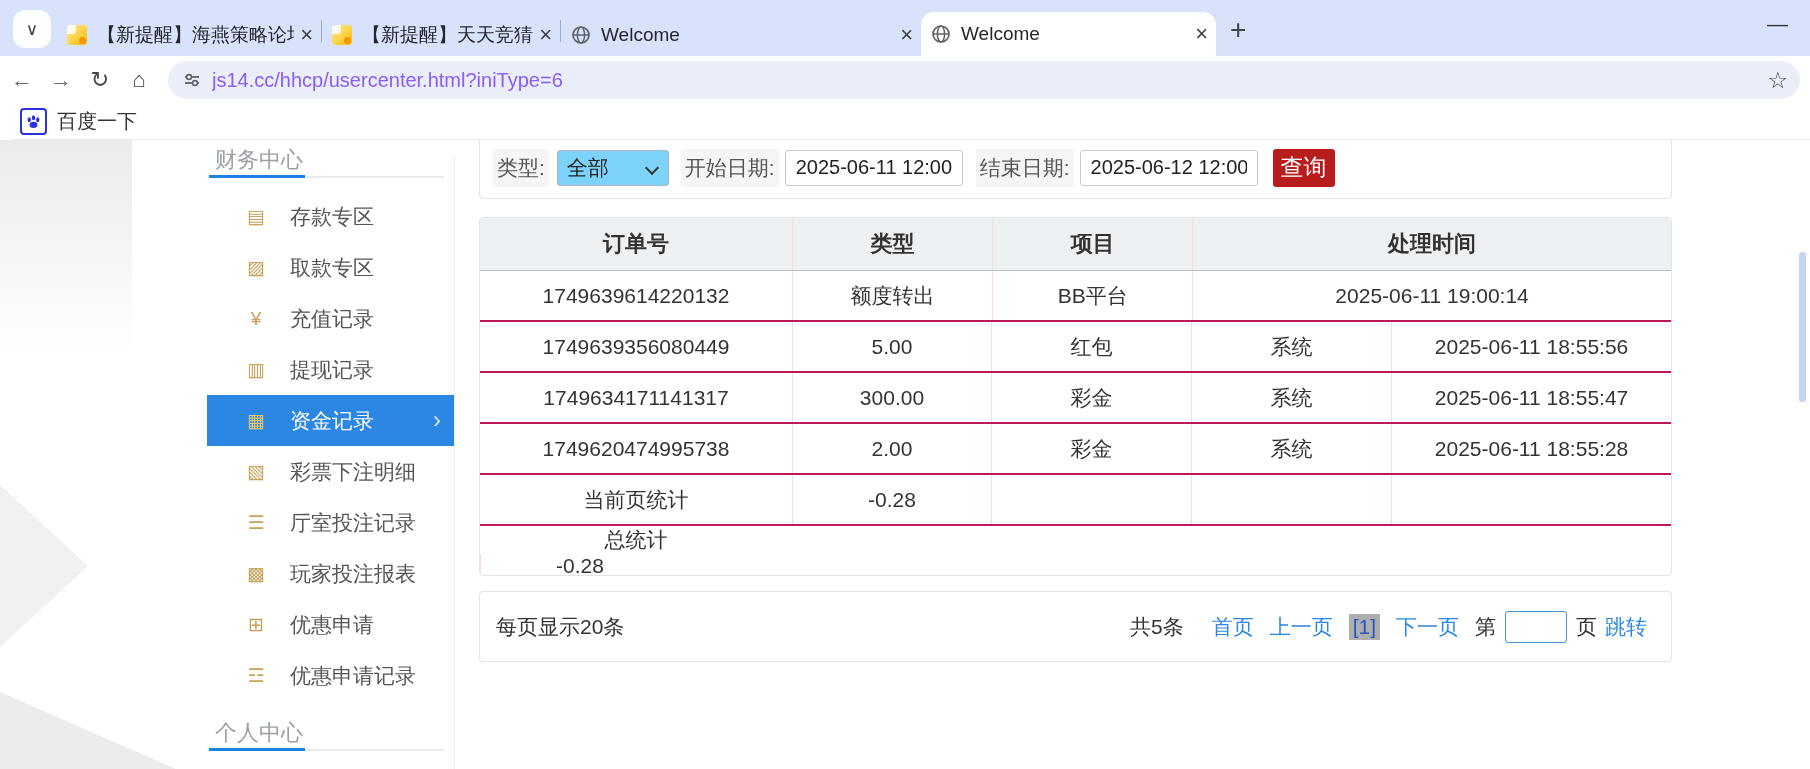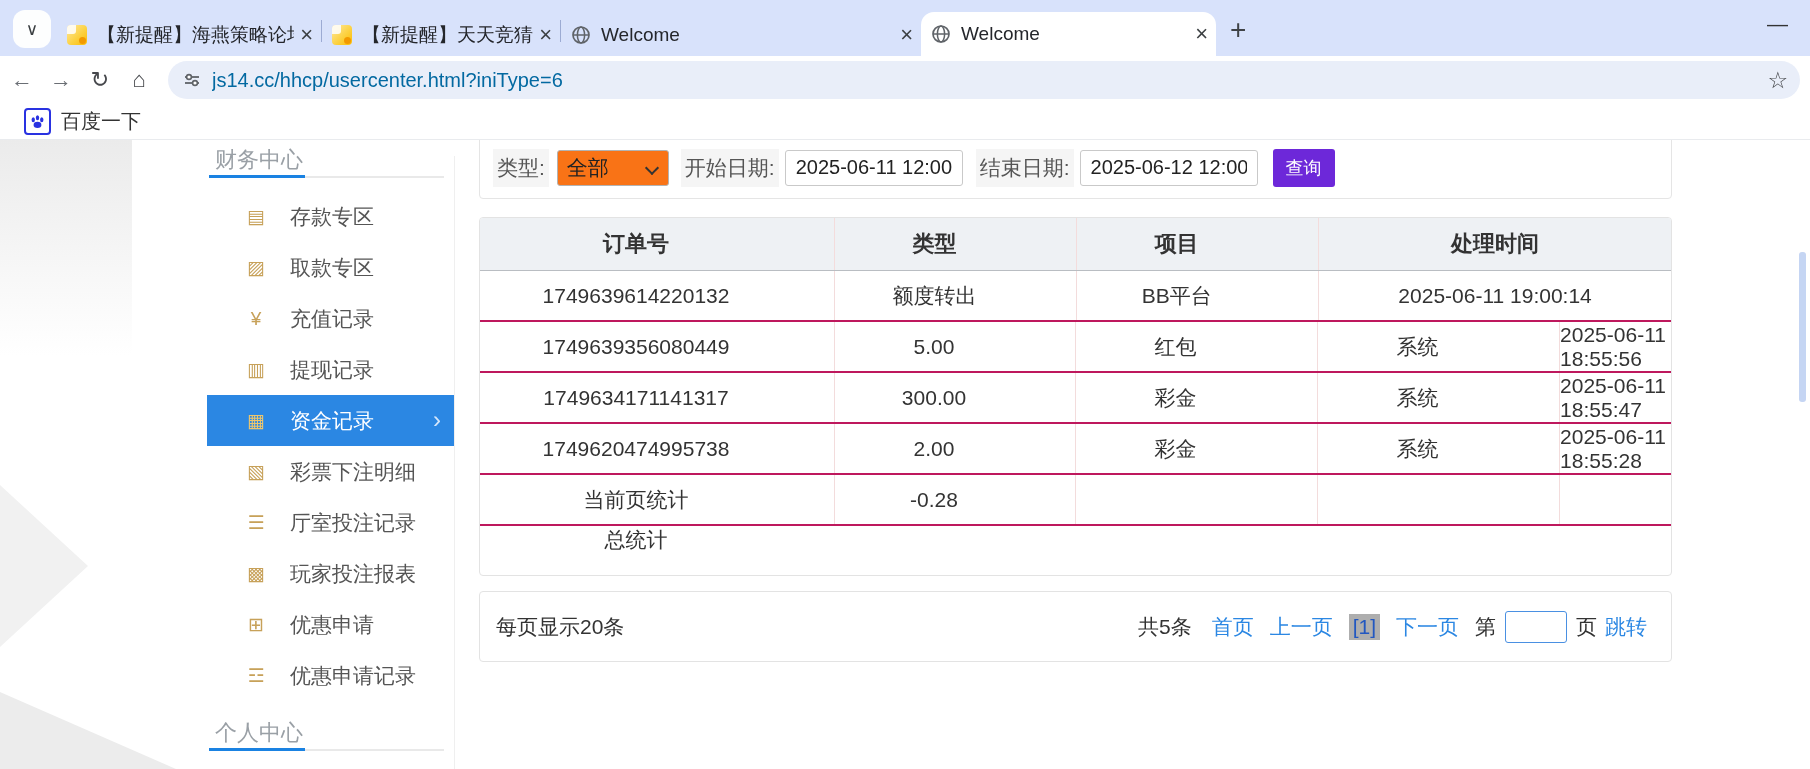--- a/index.html
+++ b/index.html
@@ -29,26 +29,26 @@
   .fav-globe{flex:0 0 20px;width:20px;height:20px;}
 
   
   .toolbar{position:absolute;top:56px;left:0;right:0;height:48px;background:#fff;
            display:flex;align-items:center;}
   .nav-ico{width:34px;text-align:center;font-size:22px;color:#6a6e74;margin-left:5px;}
   .nav-ico.dark{color:#46484c;}
   .omnibox{flex:1;height:38px;border-radius:19px;background:#e9eef9;display:flex;
            align-items:center;padding:0 12px 0 14px;margin:0 10px 0 12px;}
   .siteinfo{width:20px;height:20px;flex:0 0 20px;margin-right:10px;}
-  .url-text{flex:1;font-size:20px;color:#0369a1;white-space:nowrap;overflow:hidden;}
+  .url-text{flex:1;font-size:20px;color:#8b5cf6;white-space:nowrap;overflow:hidden;}
   .star{font-size:23px;color:#46484c;}
 
   
-  .bookmarks{position:absolute;top:104px;left:0;right:0;height:35px;background:#fff;
-             border-bottom:1px solid #e9ebee;display:flex;align-items:center;padding-left:24px;}
+  .bookmarks{position:absolute;top:104px;left:14px;right:0;height:35px;background:#fff;
+             border-bottom:1px solid #e9ebee;display:flex;align-items:center;padding-left:6px;}
   .baidu-ico{width:23px;height:23px;border:2px solid #2932e1;border-radius:4px;margin-right:10px;
              display:flex;align-items:center;justify-content:center;background:#fff;}
   .bm-label{font-size:20px;color:#333;}
 
   
   .viewport{position:absolute;top:140px;left:0;right:0;bottom:0;background:#fff;overflow:hidden;}
   .bg-grad{position:absolute;left:0;top:0;width:132px;height:215px;
            background:linear-gradient(180deg,#ebebeb,rgba(255,255,255,0));}
   .bg-tri1{position:absolute;left:0;top:345px;width:88px;height:162px;background:#f1f1f1;
            clip-path:polygon(0 0,100% 50%,0 100%);}
@@ -69,46 +69,46 @@
   .menu-ico{width:26px;font-size:19px;color:#c7a159;margin-right:21px;text-align:center;}
   .menu-item.active{background:#2b87e3;color:#fff;position:relative;}
   .menu-item.active .menu-ico{color:#ecc66e;}
   .chev{position:absolute;right:13px;top:50%;transform:translateY(-54%);color:#d4e6fb;font-size:24px;}
 
   
   .main{position:absolute;left:479px;top:0;width:1193px;}
   .filter-panel{position:relative;margin-top:-12px;height:71px;border:1px solid #e5e5e5;border-radius:4px;
                 box-sizing:border-box;display:flex;align-items:center;padding:8px 0 0 13px;background:#fff;}
   .flabel{background:#f5f5f5;color:#555;font-size:21px;padding:5px 4px;}
-  .fselect{width:112px;height:36px;border:1px solid #b3b3b3;border-radius:3px;background:#f97316;
+  .fselect{width:112px;height:36px;border:1px solid #b3b3b3;border-radius:3px;background:#7dd3fc;
            display:flex;align-items:center;padding:0 9px;font-size:21px;color:#222;
            position:relative;margin:0 12px 0 8px;box-sizing:border-box;}
   .fselect::after{content:'';position:absolute;right:11px;top:12px;width:8px;height:8px;
            border-right:2px solid #333;border-bottom:2px solid #333;transform:rotate(45deg);}
   .finput{width:178px;height:36px;border:1px solid #c9c9c9;border-radius:3px;font-size:20px;color:#222;
           padding:0 10px;box-sizing:border-box;margin:0 13px 0 6px;font-family:inherit;background:#fff;}
-  .query-btn{width:62px;height:38px;background:#6d28d9;color:#fff;font-size:18px;border:none;
+  .query-btn{width:62px;height:38px;background:#b91c1c;color:#fff;font-size:23px;border:none;
              border-radius:3px;margin-left:2px;font-family:inherit;}
 
   .table-panel{margin-top:18px;border:1px solid #e3e3e3;border-radius:4px;overflow:hidden;background:#fff;}
-  .trow{display:flex;height:49px;gap:42px;}
+  .trow{display:flex;height:49px;}
   .trow.thead{height:52px;background:#eef1f4;border-bottom:1px solid #b9bdc2;}
   .tbody .trow{border-bottom:2px solid #be185d;}
   .tbody .trow:last-child{border-bottom:none;flex-direction:column;}
   .tcell{display:flex;align-items:center;justify-content:center;font-size:21px;color:#333;
          border-left:1px solid #f3dcdc;box-sizing:border-box;}
   .tcell:first-child{border-left:none;}
   .thead .tcell{font-size:22px;font-weight:bold;color:#333;}
   .c0{width:26.2%}.c1{width:16.7%}.c2{width:16.8%}.c3{width:16.8%}.c4{flex:1}
 
   .pagi-panel{margin-top:15px;height:71px;border:1px solid #e3e3e3;border-radius:4px;box-sizing:border-box;
               display:flex;align-items:center;padding:0 16px;font-size:21px;color:#333;background:#fff;}
   .pagi-left{flex:1;}
   .plink{color:#2b87e3;margin:0 8px;}
-  .ptotal{margin-right:12px;}
+  .ptotal{margin-right:20px;}
   .pcur{background:#aeaeae;color:#2257c0;padding:1px 4px;margin:0 8px;}
   .ptxt{margin-left:8px;}
   .pinput{width:62px;height:32px;border:1px solid #4a90e2;border-radius:3px;margin:0 9px;
           font-size:20px;text-align:center;font-family:inherit;box-sizing:border-box;}
 </style>
 </head>
 <body>
 
 <div class="screen">
 

